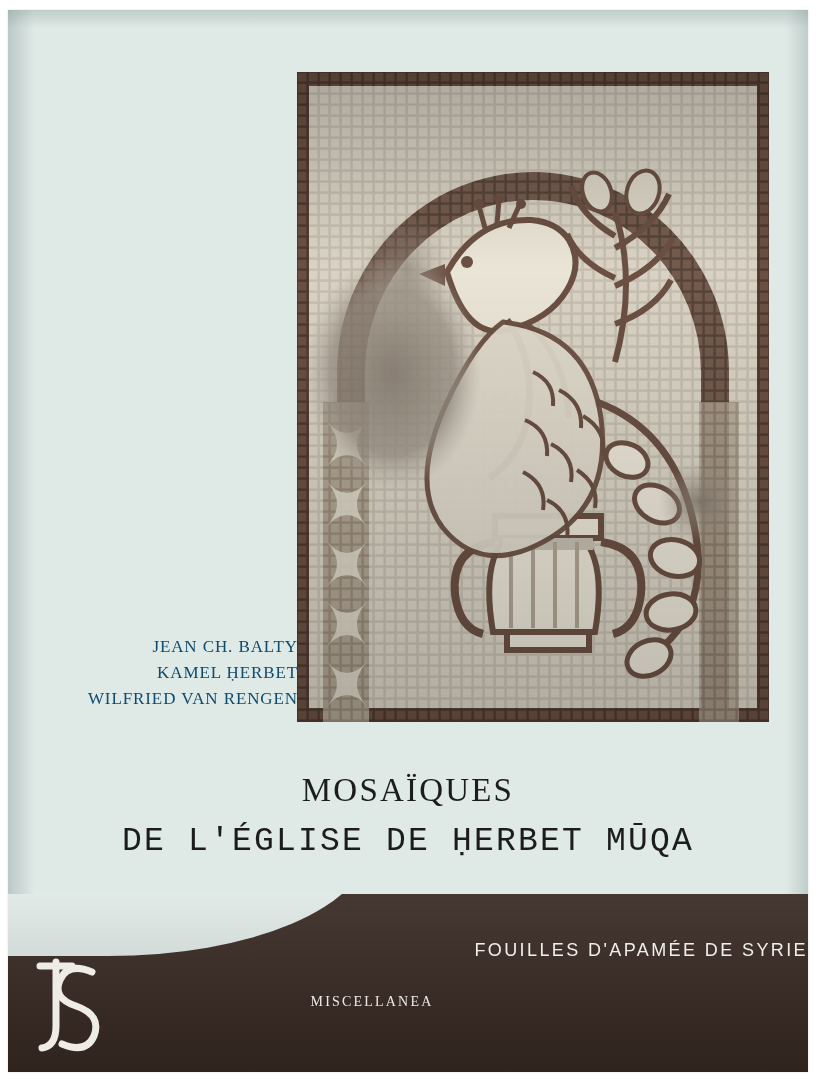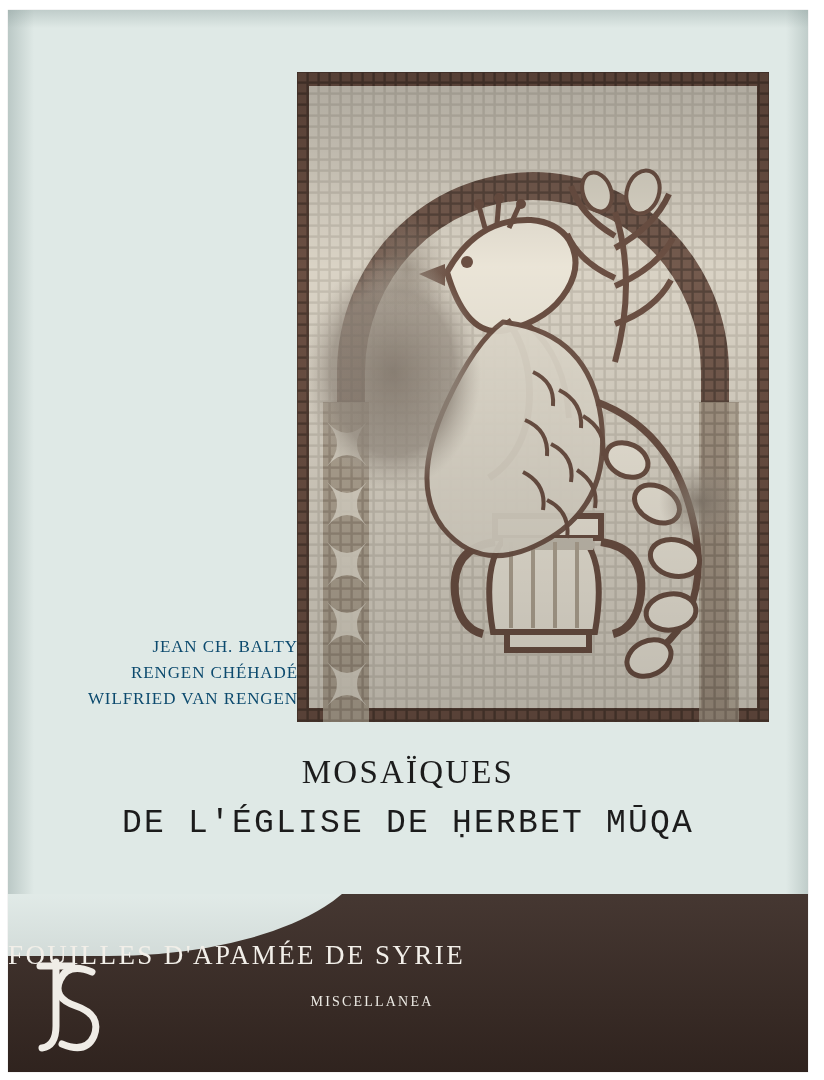--- a/index.html
+++ b/index.html
@@ -90,21 +90,21 @@
     font-size: 17px;
     letter-spacing: 0.9px;
     line-height: 26px;
     white-space: nowrap;
   }
 
   
   .title-block {
     position: absolute;
     left: 0;
-    top: 740px;
+    top: 758px;
     width: 800px;
     text-align: center;
     color: #1c1c1c;
   }
   .title-line1 {
     font-family: "Liberation Serif", serif;
     font-size: 33px;
     letter-spacing: 2.2px;
     line-height: 44px;
   }
@@ -141,24 +141,24 @@
     position: absolute;
     inset: 0;
     background: linear-gradient(to bottom, rgba(255,255,255,0.06), rgba(0,0,0,0.18));
     pointer-events: none;
   }
   .series {
     position: absolute;
     left: 0;
     top: 46px;
     width: 800px;
-    text-align: left;
+    text-align: right;
     color: #f2efe9;
-    font-family: Liberation Serif, serif;
-    font-size: 27px;
+    font-family: Liberation Sans, sans-serif;
+    font-size: 18px;
     letter-spacing: 2.4px;
   }
   .series-sub {
     position: absolute;
     left: 0;
     top: 100px;
     width: 728px;
     text-align: center;
     color: #eceae4;
     font-family: "Liberation Serif", serif;
@@ -303,21 +303,21 @@
           <ellipse cx="404" cy="430" rx="42" ry="40" fill="url(#blotch2)"></ellipse>
           <ellipse cx="110" cy="196" rx="46" ry="52" fill="url(#blotch2)" opacity="0.7"></ellipse>
 
           <rect x="0" y="0" width="472" height="650" fill="url(#vig)"></rect>
         </svg>
       </div>
     </div>
 
     <div class="authors">
       <div class="line">JEAN CH. BALTY</div>
-      <div class="line">RENGEN CHÉHADÉ</div>
+      <div class="line">KAMEL ḤERBET</div>
       <div class="line">WILFRIED VAN RENGEN</div>
     </div>
 
     <div class="title-block">
       <div class="title-line1">MOSAÏQUES</div>
       <div class="title-line2">DE L'ÉGLISE DE ḤERBET MŪQA</div>
     </div>
 
     <div class="band">
       <div class="band-texture"></div>

